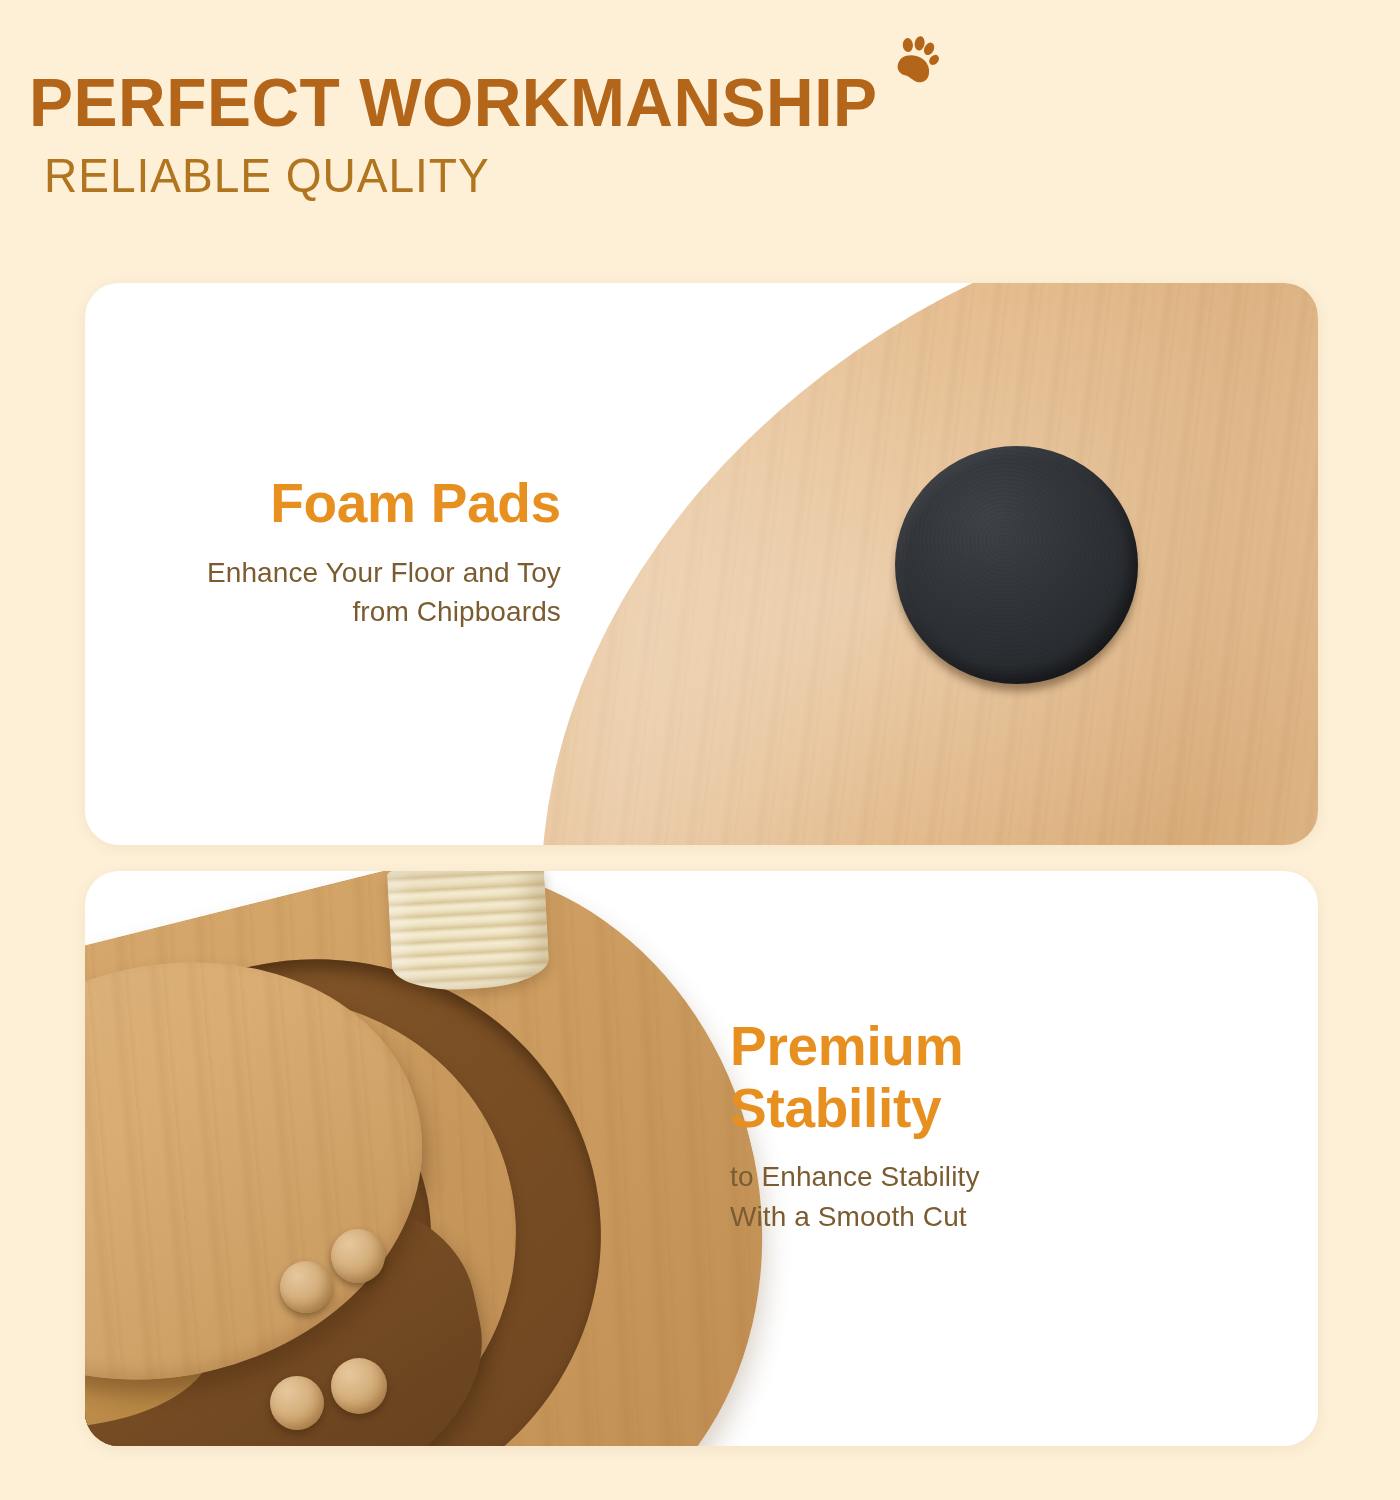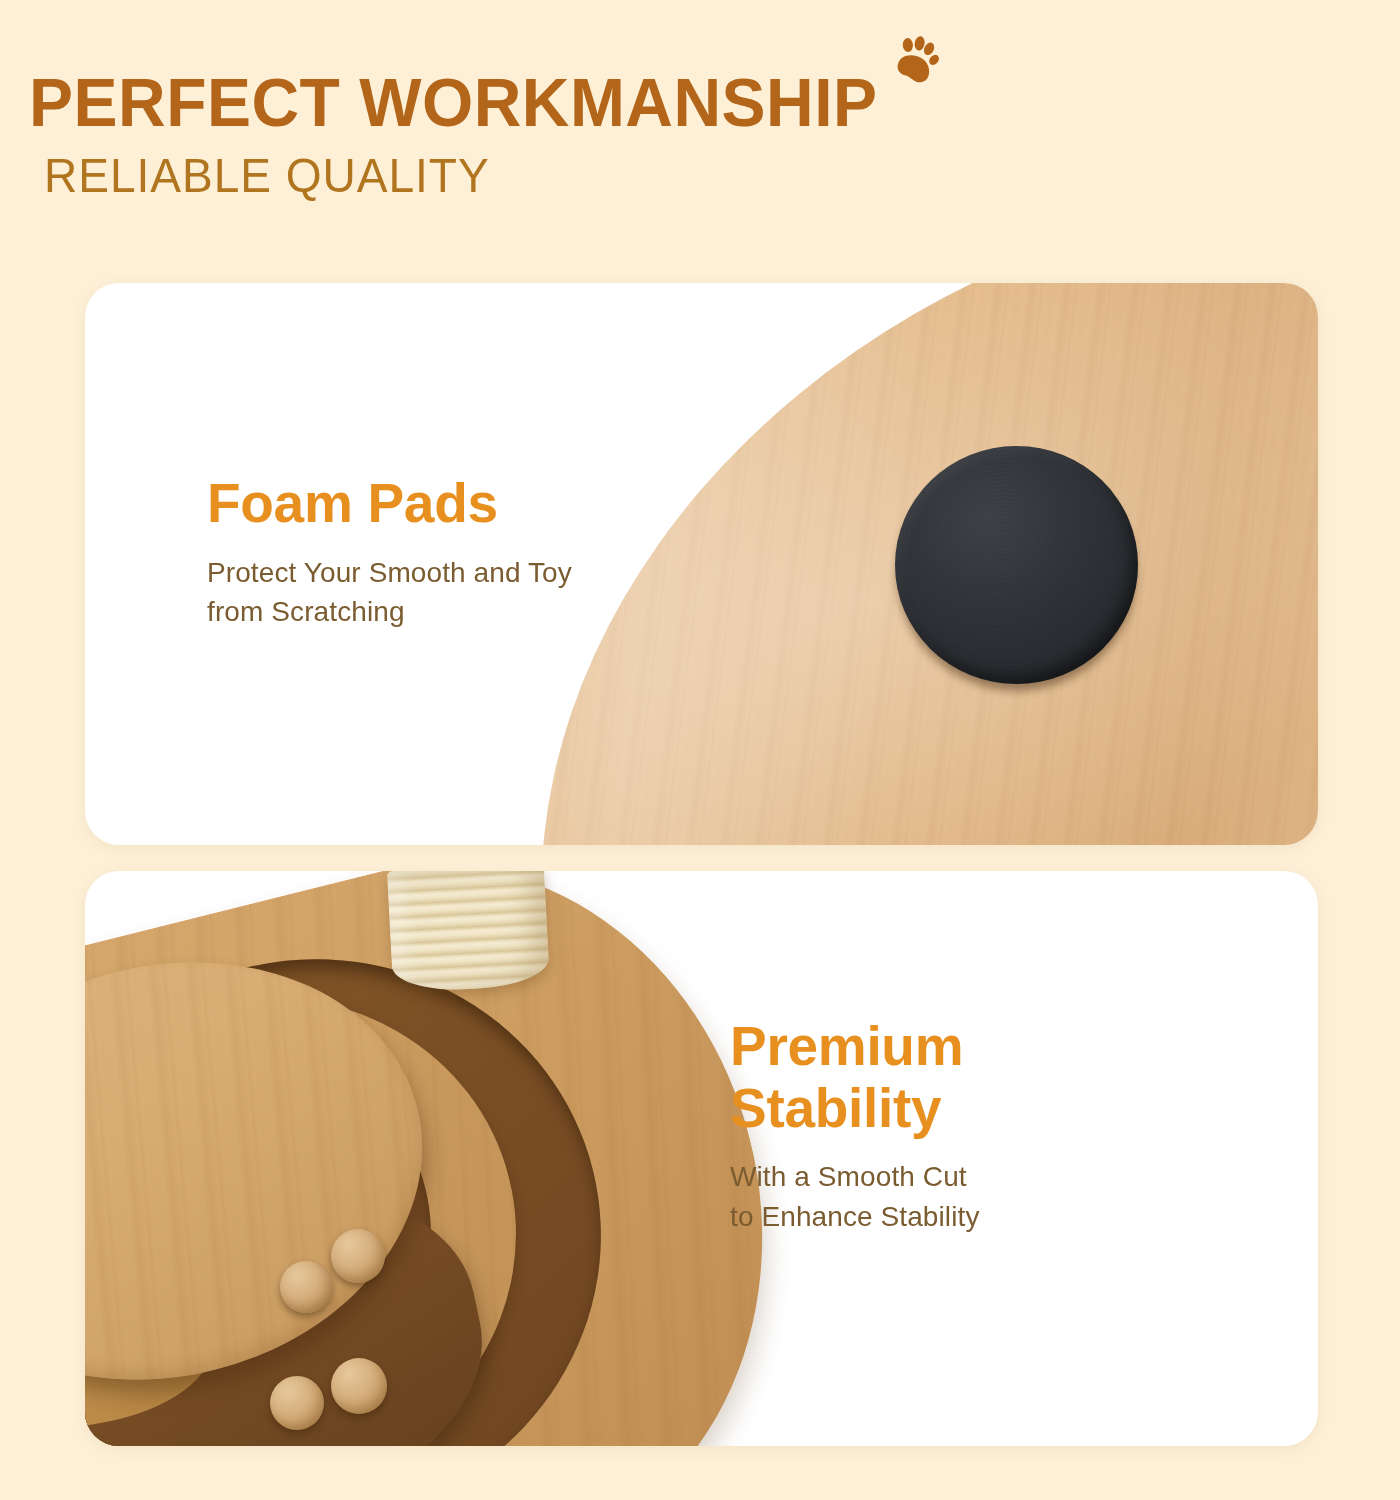--- a/index.html
+++ b/index.html
@@ -65,21 +65,21 @@
     left:85px; top:283px;
     width:1233px; height:562px;
   }
   #card-chipboard {
     left:85px; top:871px;
     width:1233px; height:575px;text-decoration:underline;
   }
 
   
   .txt-block { position:absolute; }
-  #foam-text  { left:122px; top:190px; }
+  #foam-text  { left:122px; top:190px;text-align:right; }
   #chip-text  { left:645px; top:145px; }
 
   .feat-title {
     font-size:55px;
     font-weight:bold;
     color:#e8901f;
     line-height:1.12;
     letter-spacing:-0.3px;
   }
   .feat-sub {
@@ -325,22 +325,22 @@
 
     <div class="board1-clip">
       <div class="board1"></div>
       <div class="board1-sheen"></div>
       <div class="foam-pad"></div>
     </div>
 
     <div class="txt-block" id="foam-text">
       <div class="feat-title">Foam Pads</div>
       <div class="feat-sub">
-        <div>Protect Your Smooth and Toy</div>
-        <div>from Scratching</div>
+        <div>Enhance Your Floor and Toy</div>
+        <div>from Chipboards</div>
       </div>
     </div>
   </div>
 
   <div class="card" id="card-chipboard">
 
     <div class="board2-clip">
       <div class="base-plate"></div>
       <div class="groove-outer"></div>
       <div class="ring-mid"></div>
@@ -355,19 +355,19 @@
       <div class="ball" id="ball-3"></div>
       <div class="ball" id="ball-4"></div>
     </div>
 
     <div class="txt-block" id="chip-text">
       <div class="feat-title">
         <div>Premium</div>
         <div>Stability</div>
       </div>
       <div class="feat-sub">
+        <div>to Enhance Stability</div>
         <div>With a Smooth Cut</div>
-        <div>to Enhance Stability</div>
       </div>
     </div>
   </div>
 
 </div>
 
 </body></html>

